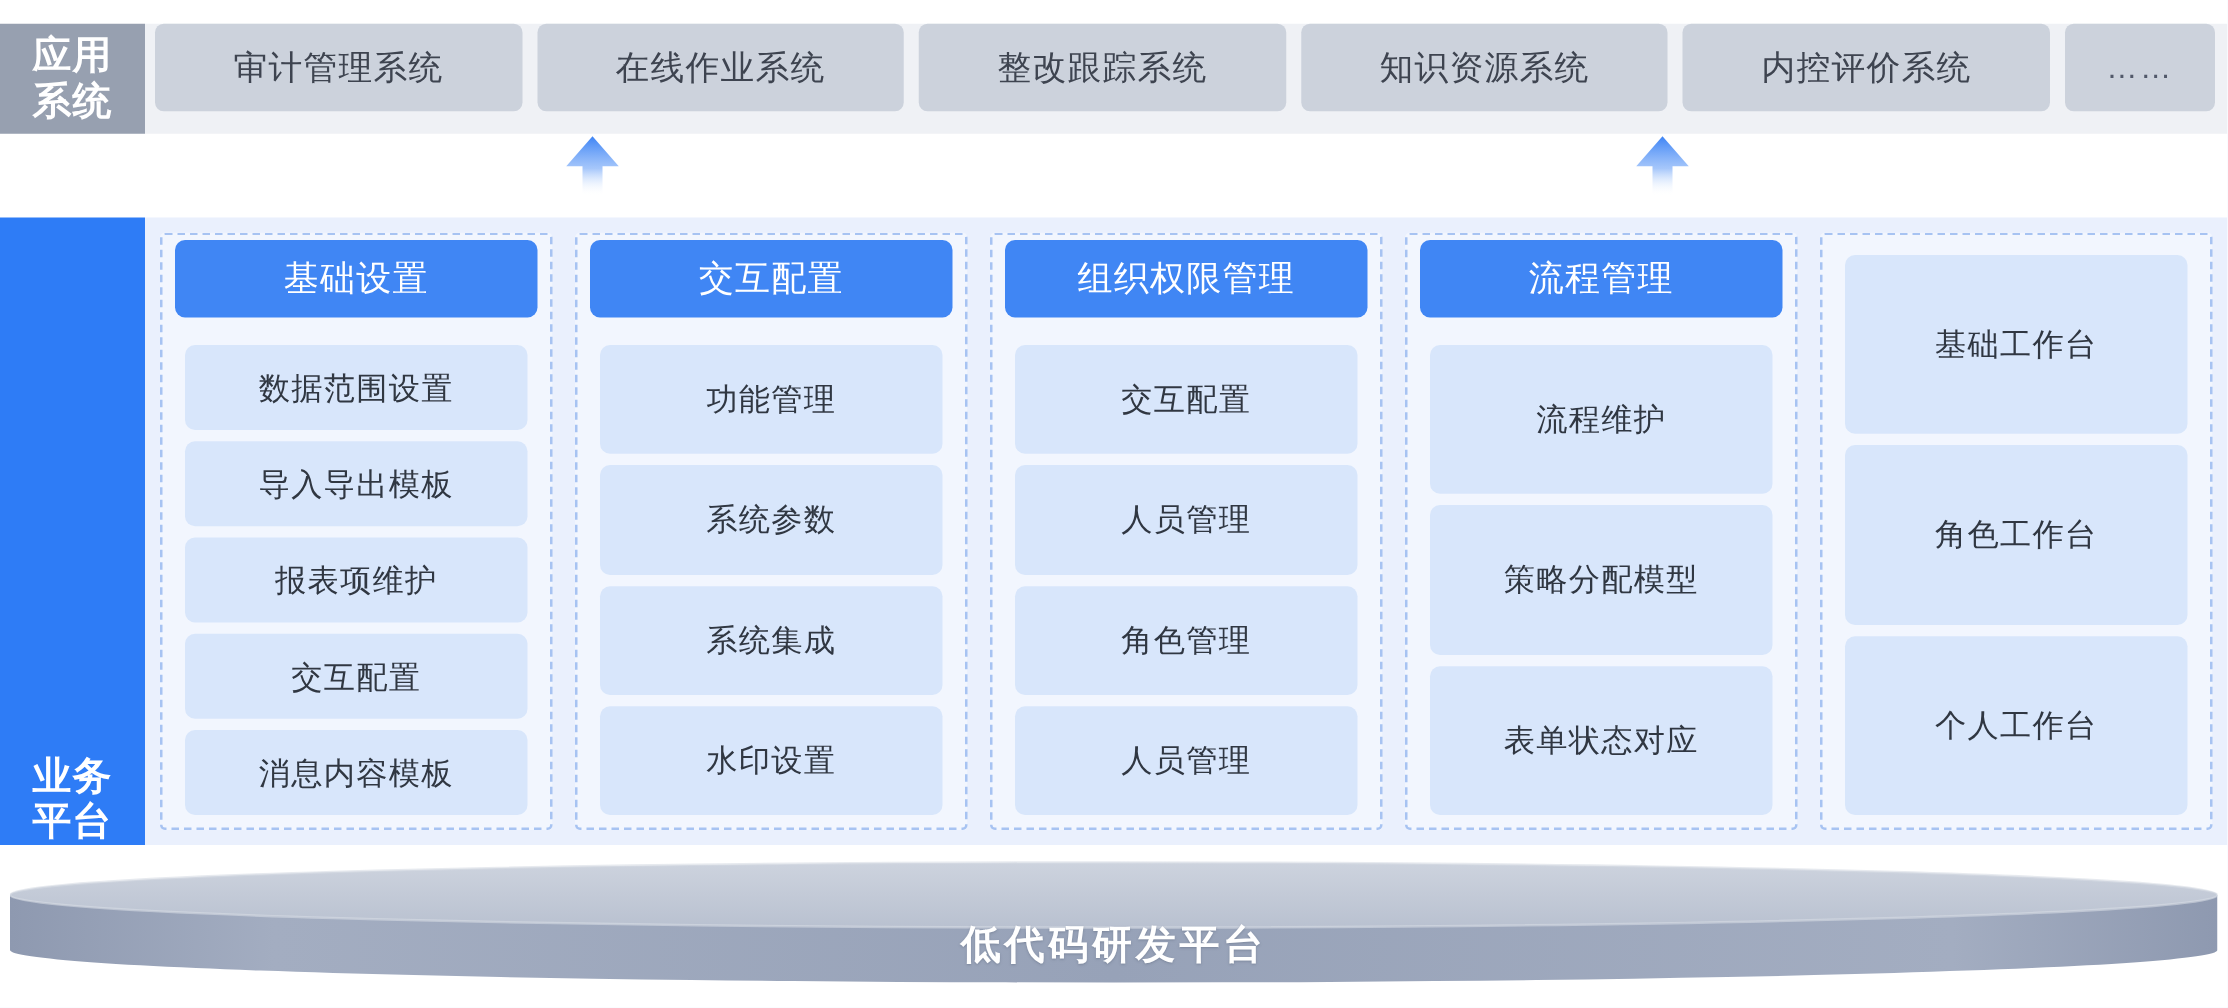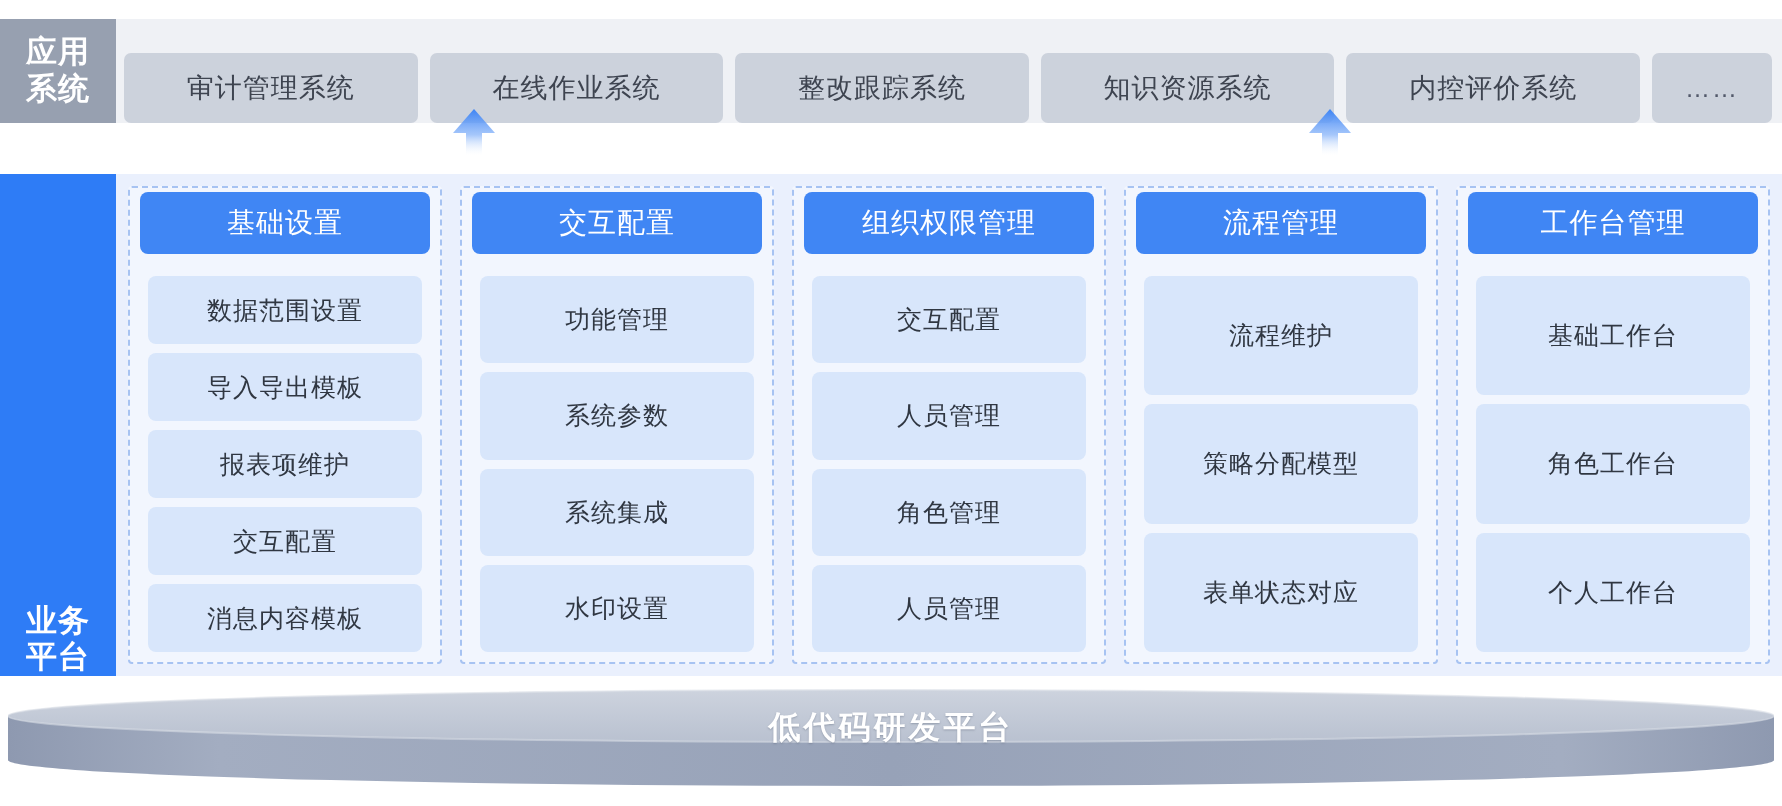--- a/index.html
+++ b/index.html
@@ -14,21 +14,21 @@
     overflow: hidden;
     position: relative;
   }
 
   
   .app-layer {
     position: absolute;
     left: 0;
     top: 19px;
     width: 1782px;
-    height: 104px;
+    height: 88px;
     display: flex;
     align-items: stretch;
   }
   .app-label {
     width: 116px;
     flex: 0 0 116px;
     background: #97a0b0;
     color: #ffffff;
     font-size: 31px;
     font-weight: bold;
@@ -36,21 +36,21 @@
     display: flex;
     flex-direction: column;
     align-items: center;
     justify-content: center;
     letter-spacing: 1px;
   }
   .app-strip {
     flex: 1 1 auto;
     background: #eff1f5;
     display: flex;
-    align-items: flex-end;
+    align-items: flex-start;
     padding: 0 10px 0 8px;
     gap: 12px;
     box-sizing: border-box;
   }
   .app-card {
     background: #ccd2dc;
     border-radius: 7px;
     height: 70px;
     display: flex;
     align-items: center;
@@ -163,21 +163,21 @@
     position: absolute;
     left: 8px;
     top: 688px;
     width: 1766px;
     height: 110px;
   }
   .base svg { display: block; width: 100%; height: 100%; }
   .base-label {
     position: absolute;
     left: 0;
-    top: 660px;
+    top: 688px;
     width: 1782px;
     height: 110px;
     display: flex;
     align-items: center;
     justify-content: center;
     color: #ffffff;
     font-size: 32px;
     font-weight: bold;
     letter-spacing: 3px;
     pointer-events: none;
@@ -270,21 +270,20 @@
     <div class="module dense">
       <div class="module-head">流程管理</div>
       <div class="module-items">
         <div class="module-item">流程维护</div>
         <div class="module-item">策略分配模型</div>
         <div class="module-item">表单状态对应</div>
       </div>
     </div>
 
     <div class="module dense">
-      <div class="module-head">工作台管理</div>
       <div class="module-items">
         <div class="module-item">基础工作台</div>
         <div class="module-item">角色工作台</div>
         <div class="module-item">个人工作台</div>
       </div>
     </div>
 
   </div>
 </div>
 

